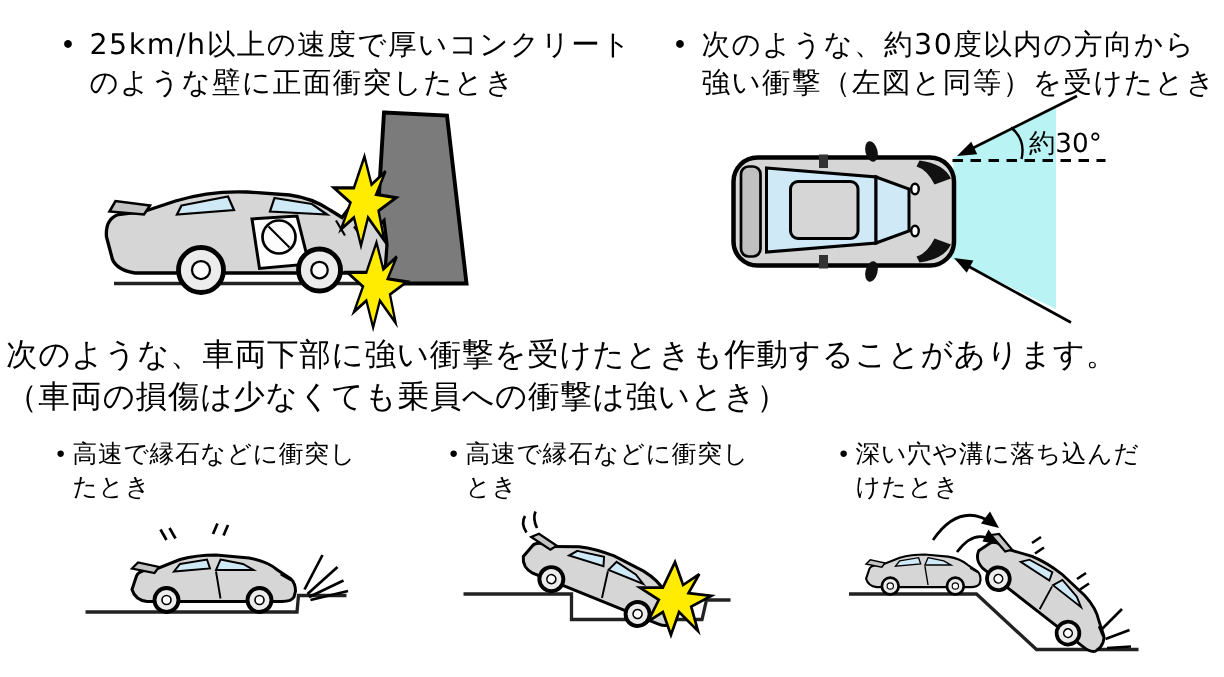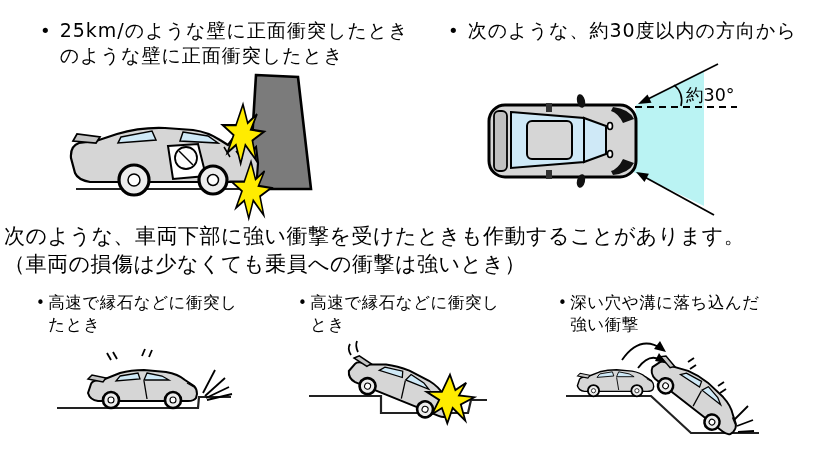--- a/index.html
+++ b/index.html
@@ -18,29 +18,30 @@
   svg text{font-family:"DejaVu Sans","Liberation Sans",sans-serif;}
 </style>
 </head>
 <body>
 
 <div id="page">
 
   <div class="abs bullet-item top-bullet" style="left:40px;top:18px;width:385px;">
     <span class="marker">•</span>
     <span>
-      <span>25km/のような壁に正面衝突したとき</span><br>
+      <span>25km/h以上の速度で厚いコンクリート</span><br>
       <span>のような壁に正面衝突したとき</span>
     </span>
   </div>
 
   <div class="abs bullet-item top-bullet" style="left:448px;top:18px;width:368px;">
     <span class="marker">•</span>
     <span>
       <span>次のような、約30度以内の方向から</span><br>
+      <span>強い衝撃（左図と同等）を受けたとき</span>
     </span>
   </div>
 
   <div class="abs note-text" style="left:4px;top:222px;width:806px;">
     <span>次のような、車両下部に強い衝撃を受けたときも作動することがあります。</span><br>
     <span>（車両の損傷は少なくても乗員への衝撃は強いとき）</span>
   </div>
 
   <div class="abs bullet-item small-bullet" style="left:36px;top:292px;width:245px;">
     <span class="marker">•</span>
@@ -55,21 +56,21 @@
     <span>
       <span>高速で縁石などに衝突し</span><br>
       <span>とき</span>
     </span>
   </div>
 
   <div class="abs bullet-item small-bullet" style="left:558px;top:292px;width:245px;">
     <span class="marker">•</span>
     <span>
       <span>深い穴や溝に落ち込んだ</span><br>
-      <span>強い衝撃</span>
+      <span>けたとき</span>
     </span>
   </div>
 
   <svg class="abs" style="left:0;top:0;" width="816" height="451" viewBox="0 0 816 451">
     <defs>
       <g id="mini-car">
         <path d="M 2,24 L 5,15 Q 6,12 12,11 L 19,10 L 34,4 Q 45,1 58,1 L 80,3 Q 92,5 99,11 L 108,17 Q 111,20 111,25 L 110,29 Q 108,32 102,32 L 12,32 Q 4,31 2,24 Z" fill="#d6d6d6" stroke="#000" stroke-width="2"></path>
         <path d="M 2,10 L 6,6 L 20,9 L 17,13 Z" fill="#c4c4c4" stroke="#000" stroke-width="1.5"></path>
         <path d="M 34,7 L 52,4 L 54,10 L 30,12 Z" fill="#cfe9f7" stroke="#000" stroke-width="1.3"></path>
         <path d="M 61,4 L 76,7 L 83,11 L 58,11 Z" fill="#cfe9f7" stroke="#000" stroke-width="1.3"></path>

